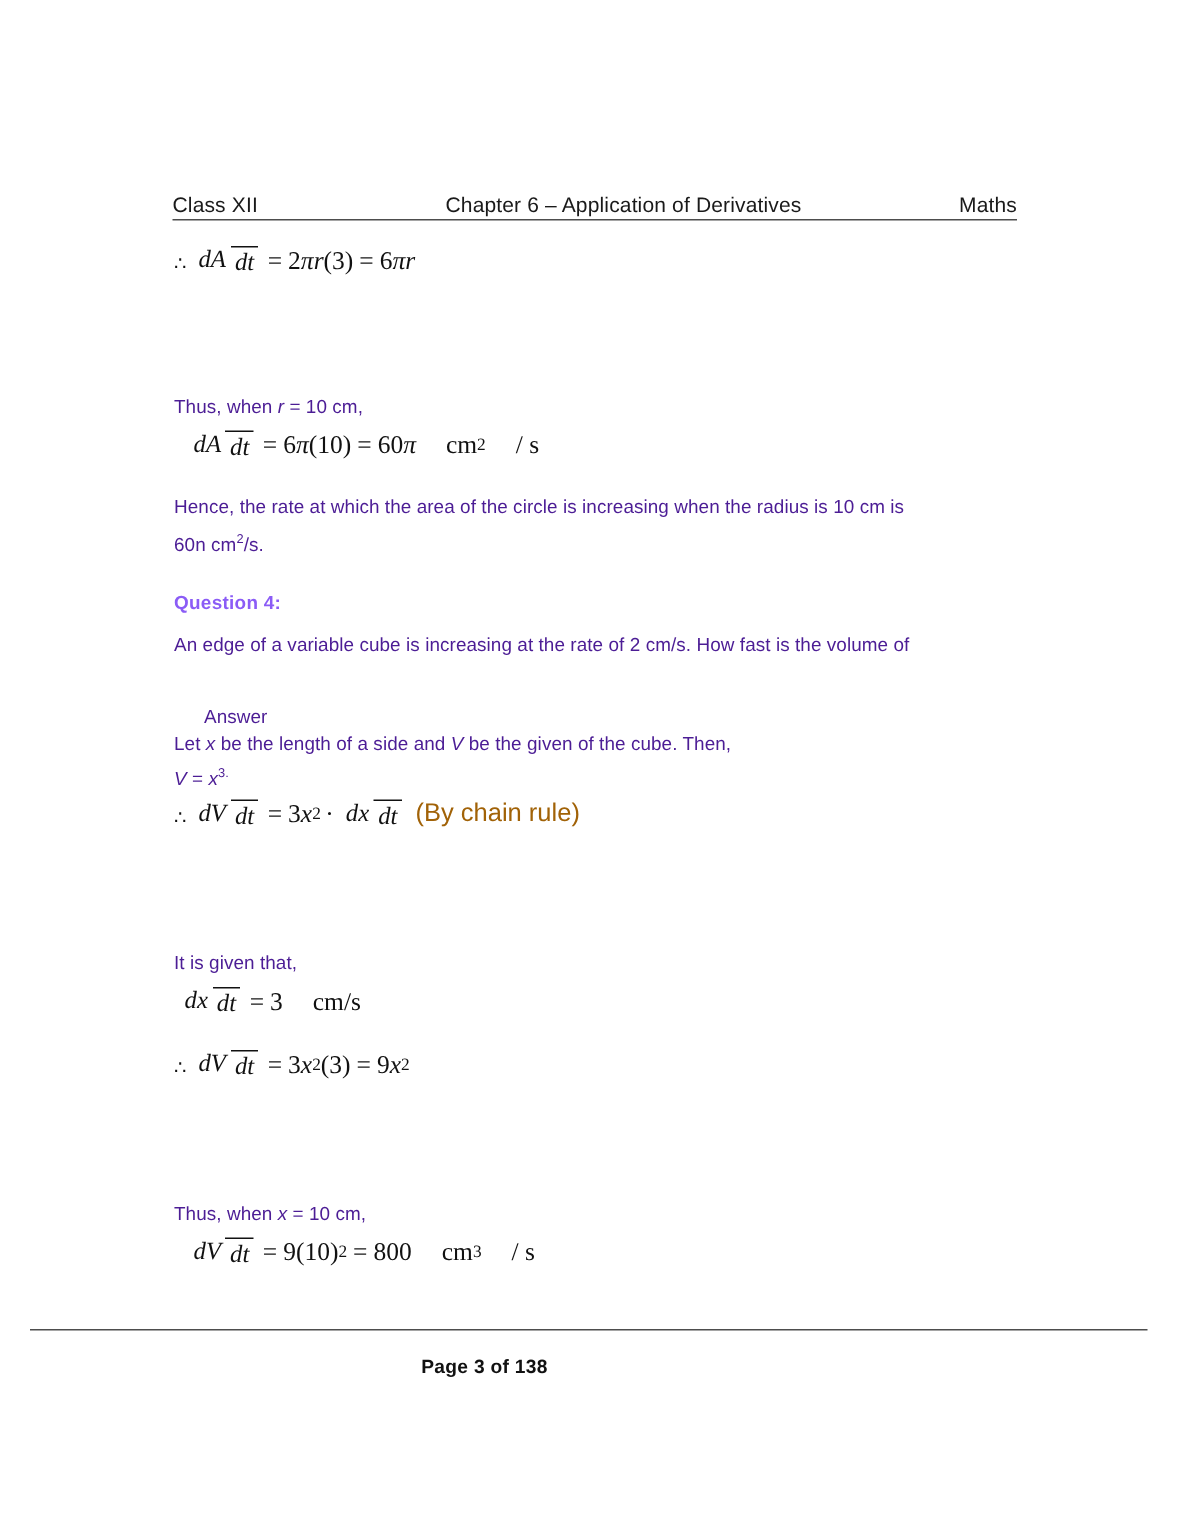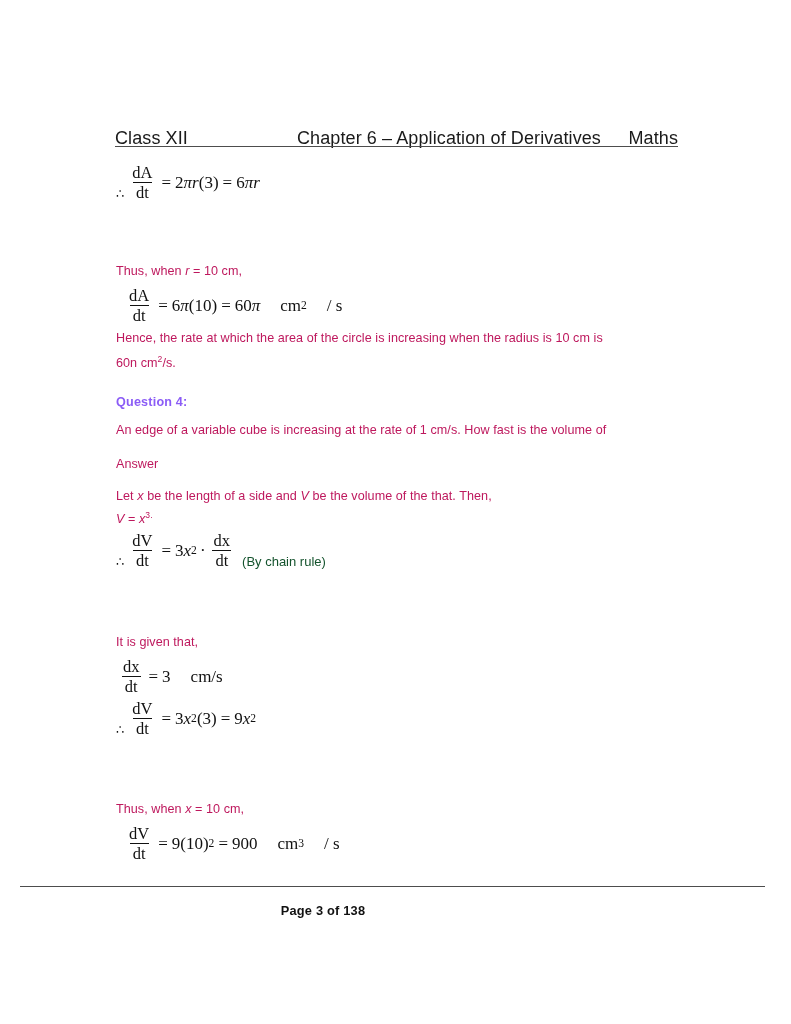--- a/index.html
+++ b/index.html
@@ -22,21 +22,21 @@
   }
 
   
   .doc-header {
     position: absolute;
     left: 115px;
     top: 128px;
     width: 563px;
     display: flex;
     align-items: baseline;
-    font-size: 18px;
+    font-size: 14px;
     color: #1a1a1a;
     letter-spacing: 0.1px;
   }
   .doc-header .hdr-left { width: 160px; flex: 0 0 auto; }
   .doc-header .hdr-center { flex: 1 1 auto; text-align: left; padding-left: 22px;}
   .doc-header .hdr-right { flex: 0 0 auto; text-align: right; }
 
   .header-rule {
     position: absolute;
     left: 115px;
@@ -45,21 +45,21 @@
     height: 0;
     border-top: 1.6px solid #4d4d4d;
   }
 
   
   .para {
     position: absolute;
     left: 116px;
     font-size: 12.6px;
     line-height: 25px;
-    color: #be185d;
+    color: #4c1d95;
     letter-spacing: 0.05px;
   }
   .para.wide { width: 556px; }
 
   .q-head {
     position: absolute;
     left: 116px;
     font-size: 12.6px;
     font-weight: bold;
     color: #8b5cf6;
@@ -82,23 +82,24 @@
   }
   .math .therefore {
     font-size: 13px;
     align-self: flex-end;
     padding-bottom: 2px;
     padding-right: 3px;
     line-height: 1;
   }
   .frac {
     display: inline-flex;
-    flex-direction: column;
-    align-items: center;
+    flex-direction: row;
+    align-items: flex-start;
     vertical-align: middle;
+    font-style: italic;
     line-height: 1.06;
     margin: 0 2px;
   }
   .frac .num {
     padding: 0 3px 1px 3px;
     font-size: 16.5px;
   }
   .frac .den {
     padding: 1px 3px 0 3px;
     border-top: 1.2px solid #111111;
@@ -107,23 +108,23 @@
   .mrel { padding: 0 4px; font-style: normal; }
   .mi { font-style: italic; }
   .mn { font-style: normal; }
   .mtxt { font-style: normal; padding-left: 20px; }
   .paren { font-style: normal; }
   .msup-n { font-size: 0.68em; vertical-align: super; line-height: 0; font-style: normal; }
   .dotop { font-style: normal; padding: 0 3px; }
 
   .note {
     font-family: "Liberation Sans", sans-serif;
-    font-size: 13px;
+    font-size: 17px;
     font-style: normal;
-    color: #14532d;
+    color: #a16207;
     align-self: flex-end;
     padding-bottom: 1px;
     padding-left: 7px;
   }
 
   
   .footer-rule {
     position: absolute;
     left: 20px;
     top: 886px;
@@ -201,28 +202,28 @@
     <span>Hence, the rate at which the area of the circle is increasing when the radius is 10 cm is</span>
   </div>
   <div class="para" style="top:351px;">
     <span>60n cm</span><sup class="sup">2</sup><span>/s.</span>
   </div>
 
   <div class="q-head" style="top:395px;">
     <span>Question 4:</span>
   </div>
   <div class="para wide" style="top:418px;">
-    <span>An edge of a variable cube is increasing at the rate of 1 cm/s. How fast is the volume of</span>
-  </div>
-  <div class="para" style="top:452px;">
+    <span>An edge of a variable cube is increasing at the rate of 2 cm/s. How fast is the volume of</span>
+  </div>
+  <div class="para" style="top:466px;margin-left:20px;">
     <span>Answer</span>
   </div>
 
   <div class="para wide" style="top:484px;">
-    <span>Let </span><i class="var">x</i><span> be the length of a side and </span><i class="var">V</i><span> be the volume of the that. Then,</span>
+    <span>Let </span><i class="var">x</i><span> be the length of a side and </span><i class="var">V</i><span> be the given of the cube. Then,</span>
   </div>
   <div class="para" style="top:507px;">
     <i class="var">V</i><span> = </span><i class="var">x</i><sup class="sup">3.</sup>
   </div>
 
   <div class="math" style="left:116px; top:532px;">
     <span class="therefore">∴</span>
     <span class="frac">
       <span class="num">dV</span>
       <span class="den">dt</span>
@@ -281,21 +282,21 @@
       <span class="num">dV</span>
       <span class="den">dt</span>
     </span>
     <span class="mrel">=</span>
     <span class="mn">9</span>
     <span class="paren">(</span>
     <span class="mn">10</span>
     <span class="paren">)</span>
       <span class="msup-n">2</span>
     <span class="mrel">=</span>
-    <span class="mn">900</span>
+    <span class="mn">800</span>
     <span class="mtxt">cm</span>
       <span class="msup-n">3</span>
     <span class="mtxt">/ s</span>
   </div>
 
   <div class="footer-rule"></div>
   <div class="footer-text">
     <span>Page 3 of 138</span>
   </div>
 

